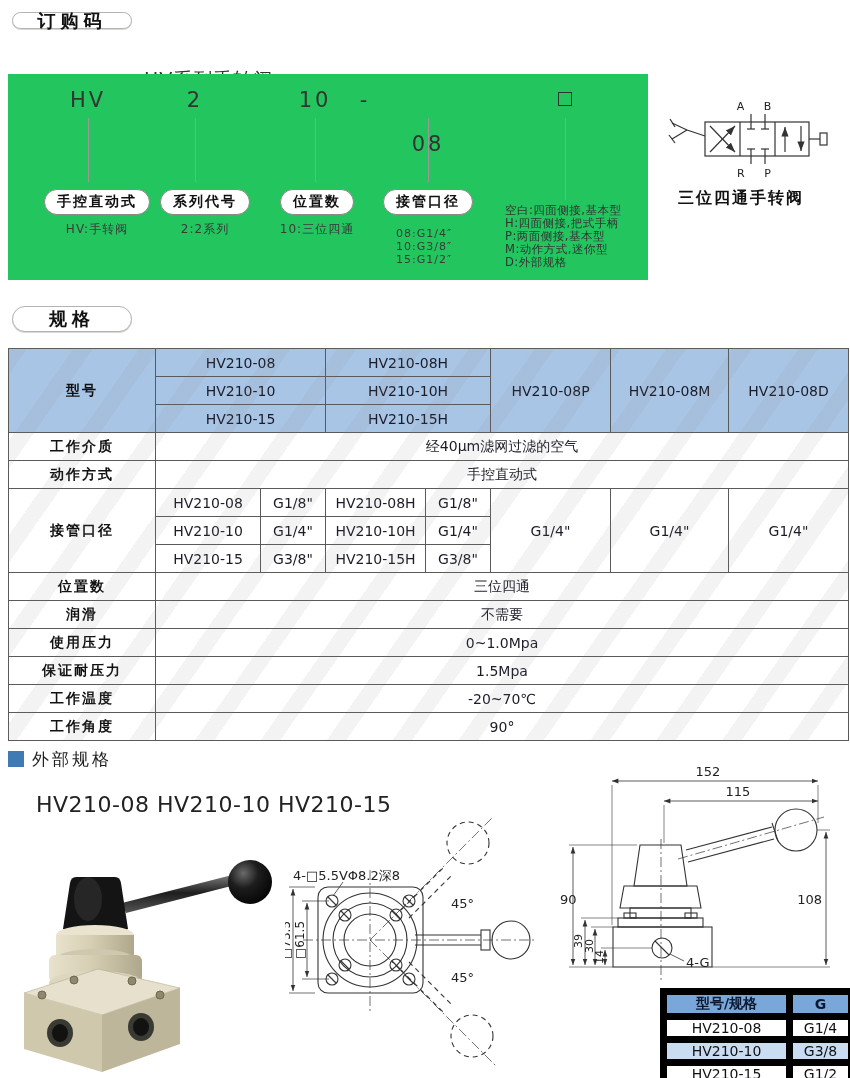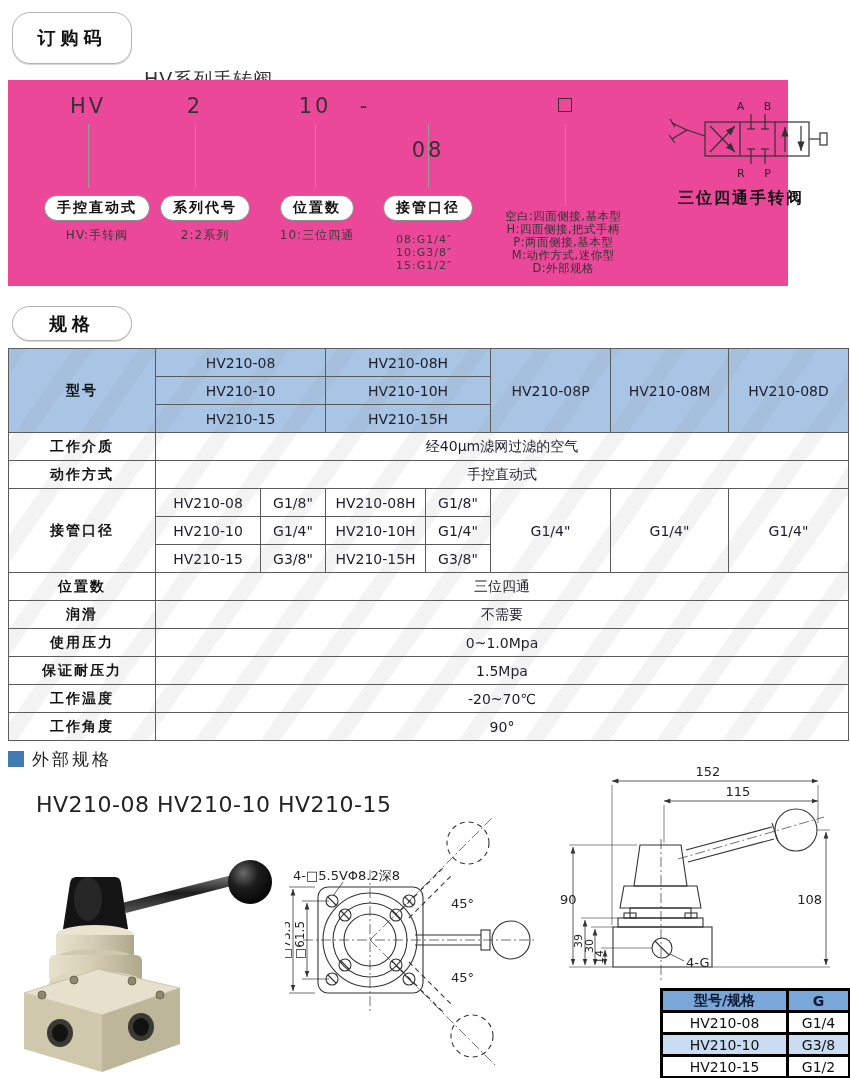--- a/index.html
+++ b/index.html
@@ -8,51 +8,51 @@
   .abs { position:absolute; }
 
   
   .badge-pill { position:absolute; display:flex; align-items:center; justify-content:center;
     background:#fff; border:1px solid #b3b3af; border-radius:18px;
     font-size:18px; font-weight:700; letter-spacing:5px; color:#111;
     box-shadow:0 1px 0 #d8d8d4; }
   .section-title { position:absolute; font-size:19px; color:#333; letter-spacing:1px; }
 
   
-  .order-box { position:absolute; left:8px; top:80px; width:780px; height:206px; background:#ec4899; }
+  .order-box { position:absolute; left:8px; top:74px; width:640px; height:206px; background:#22c55e; }
   .code-part { position:absolute; transform:translateX(-50%); font-size:21px; color:#333; letter-spacing:3px; }
   .code-square { position:absolute; width:14px; height:14px; border:1.5px solid #333; transform:translateX(-50%); background:transparent; }
   .vline { position:absolute; width:1px; background:#9a9a96; }
   .field-pill { position:absolute; transform:translateX(-50%); background:#fff; border:1px solid #8a8a86;
     border-radius:14px; font-size:14px; font-weight:700; letter-spacing:2px; color:#111;
     padding:3px 12px; white-space:nowrap; }
   .field-note { position:absolute; transform:translateX(-50%); font-size:12px; color:#3a3a3a; letter-spacing:1px; white-space:nowrap; }
   .note-lines { position:absolute; font-size:11px; color:#3a3a3a; line-height:13px; letter-spacing:1px;margin-top:8px; }
-  .suffix-list { position:absolute; font-size:11.5px; color:#333; line-height:13px; letter-spacing:0.5px;text-align:center; }
+  .suffix-list { position:absolute; font-size:11.5px; color:#333; line-height:13px; letter-spacing:0.5px; }
   .symbol-caption { position:absolute; font-size:16px; font-weight:700; color:#111; letter-spacing:2px; }
 
   
   .spec-table { position:absolute; left:8px; top:348px; width:840px; border-collapse:collapse;
     table-layout:fixed; font-size:14px; color:#1c1c28; }
   .spec-table td { border:1px solid #5a5a5a; text-align:center; vertical-align:middle;
     height:28px; padding:0 2px; overflow:hidden; white-space:nowrap; }
   .spec-table tr.hdr td { background:#a9c5e5; }
   .spec-table td.lbl { font-weight:600; color:#111; letter-spacing:2px; }
   .watermark { position:absolute; left:8px; top:348px; width:840px; height:392px; pointer-events:none;
     background:repeating-linear-gradient(125deg, rgba(125,125,125,0.09) 0 16px, transparent 16px 54px); }
 
   
   .ext-bullet { position:absolute; width:16px; height:16px; background:#3f7ab5; }
   .ext-title { position:absolute; font-size:17px; color:#222; letter-spacing:3px; }
   .ext-subtitle { position:absolute; font-size:22px; color:#222; letter-spacing:0.5px; }
 
   
   .g-table { position:absolute; left:660px; top:988px; width:188px; border-collapse:collapse;
     table-layout:fixed; font-size:14px; color:#111; }
-  .g-table td { border:3px solid #000000; height:22px; text-align:center; vertical-align:middle; white-space:nowrap; }
+  .g-table td { border:7px solid #000000; height:22px; text-align:center; vertical-align:middle; white-space:nowrap; }
   .g-table tr.g-hdr td { background:#79a7d9; font-weight:700; color:#0c1830; }
   .g-table tr.alt td { background:#c9dcf2; }
 
   svg text { font-family:"DejaVu Sans","Liberation Sans",sans-serif; fill:#222; }
 </style>
 </head>
 <body>
 
 <svg width="0" height="0" style="position:absolute" aria-hidden="true">
   <defs>
@@ -73,21 +73,21 @@
         <stop offset="100%" stop-color="#aea78b"></stop>
     </linearGradient>
     <linearGradient id="rodGrad" x1="0" y1="0" x2="0" y2="1">
       <stop offset="0%" stop-color="#888"></stop>
         <stop offset="50%" stop-color="#1e1e1e"></stop>
         <stop offset="100%" stop-color="#555"></stop>
     </linearGradient>
   </defs>
 </svg>
 
-<div class="badge-pill" style="left:12px;top:12px;width:120px;height:52px;">
+<div class="badge-pill" style="left:12px;top:12px;width:120px;height:17px;">
   <span>订购码</span>
 </div>
 <div class="section-title" style="left:144px;top:19px;margin-top:48px;">HV系列手转阀</div>
 
 <div class="order-box">
   <span class="code-part" style="left:80px;top:14px;">HV</span>
   <span class="code-part" style="left:187px;top:14px;">2</span>
   <span class="code-part" style="left:307px;top:14px;">10</span>
   <span class="code-part" style="left:357px;top:14px;">-</span>
   <span class="code-part" style="left:420px;top:14px;margin-top:44px;">08</span>
@@ -156,21 +156,21 @@
     <line x1="6" y1="39" x2="12" y2="47"></line>
 
     <line x1="146" y1="43" x2="157" y2="43"></line>
     <rect x="157" y="37" width="7" height="12"></rect>
   </g>
   <text x="95" y="14" font-size="11" text-anchor="middle" letter-spacing="8">A B</text>
   <text x="95" y="81" font-size="11" text-anchor="middle" letter-spacing="8">R P</text>
 </svg>
 <div class="symbol-caption" style="left:678px;top:188px;">三位四通手转阀</div>
 
-<div class="badge-pill" style="left:12px;top:306px;width:120px;height:35px;">
+<div class="badge-pill" style="left:12px;top:306px;width:120px;height:26px;">
   <span>规格</span>
 </div>
 
 <table class="spec-table">
   <colgroup>
     <col style="width:147px">
       <col style="width:105px">
       <col style="width:65px">
     <col style="width:100px">
       <col style="width:65px">

